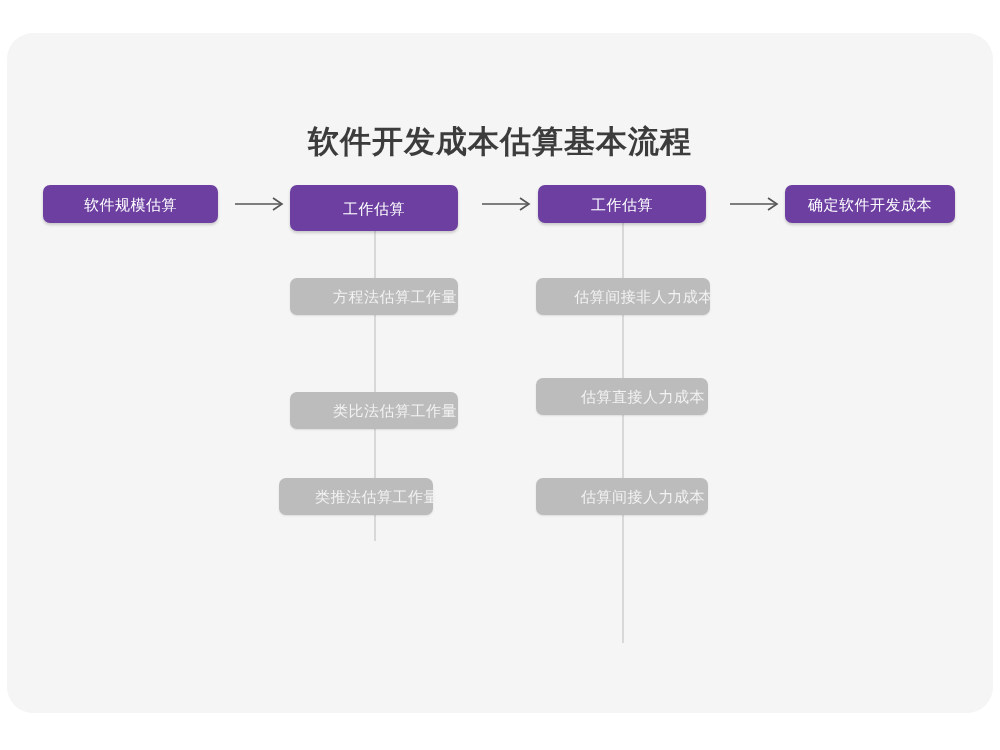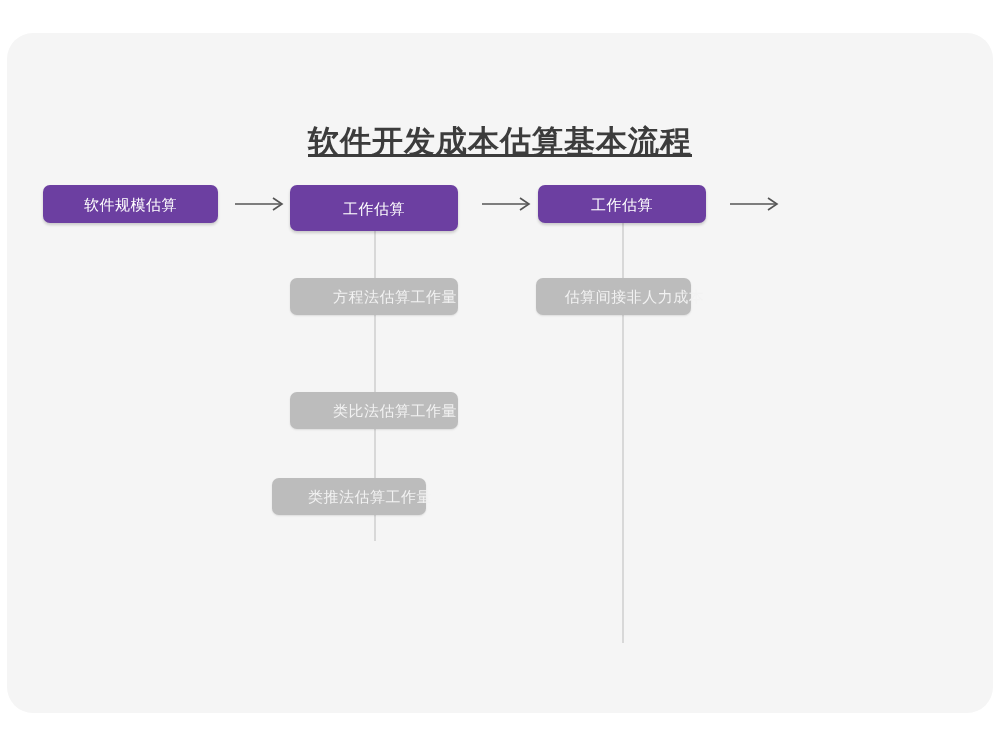--- a/index.html
+++ b/index.html
@@ -18,21 +18,20 @@
   }
   #title {
     position:absolute;
     left:0; top:88px;
     width:986px;
     text-align:center;
     font-size:31px;
     font-weight:bold;
     color:#3c3c3c;
     letter-spacing:1px;
-    text-decoration:underline;
   }
 
   
   #flow {
     position:absolute;
     left:0; top:0;
     width:986px; height:680px;
   }
 
   .vline {
@@ -108,34 +107,43 @@
       <span>工作估算</span>
     </div>
 
     <div class="arrow" style="left:723px; top:161px; width:52px;">
       <svg width="52" height="20" viewBox="0 0 52 20">
         <line x1="0" y1="10" x2="46" y2="10" stroke="#555555" stroke-width="1.6"></line>
         <polyline points="38,4 47,10 38,16" fill="none" stroke="#555555" stroke-width="1.6"></polyline>
       </svg>
     </div>
 
+    <div class="node primary" style="left:778px; top:152px; width:170px; height:38px;">
+      <span>确定软件开发成本</span>
+    </div>
 
     <div class="node sub" style="left:283px; top:245px; width:168px; height:37px;">
       <span>方程法估算工作量</span>
     </div>
 
     <div class="node sub" style="left:283px; top:348px; width:168px; height:37px;margin-top:11px;">
       <span>类比法估算工作量</span>
     </div>
 
-    <div class="node sub" style="left:265px; top:445px; width:154px; height:37px;">
+    <div class="node sub" style="left:272px; top:445px; width:154px; height:37px;">
       <span>类推法估算工作量</span>
     </div>
 
-    <div class="node sub" style="left:529px; top:245px; width:155px; height:37px;text-align:center;">
+    <div class="node sub" style="left:529px; top:245px; width:174px; height:37px;text-align:center;">
       <span>估算间接非人力成本</span>
     </div>
 
+    <div class="node sub" style="left:529px; top:345px; width:172px; height:37px;">
+      <span>估算直接人力成本</span>
+    </div>
 
+    <div class="node sub" style="left:529px; top:445px; width:172px; height:37px;">
+      <span>估算间接人力成本</span>
+    </div>
 
 
   </div>
 </div>
 
 </body></html>

